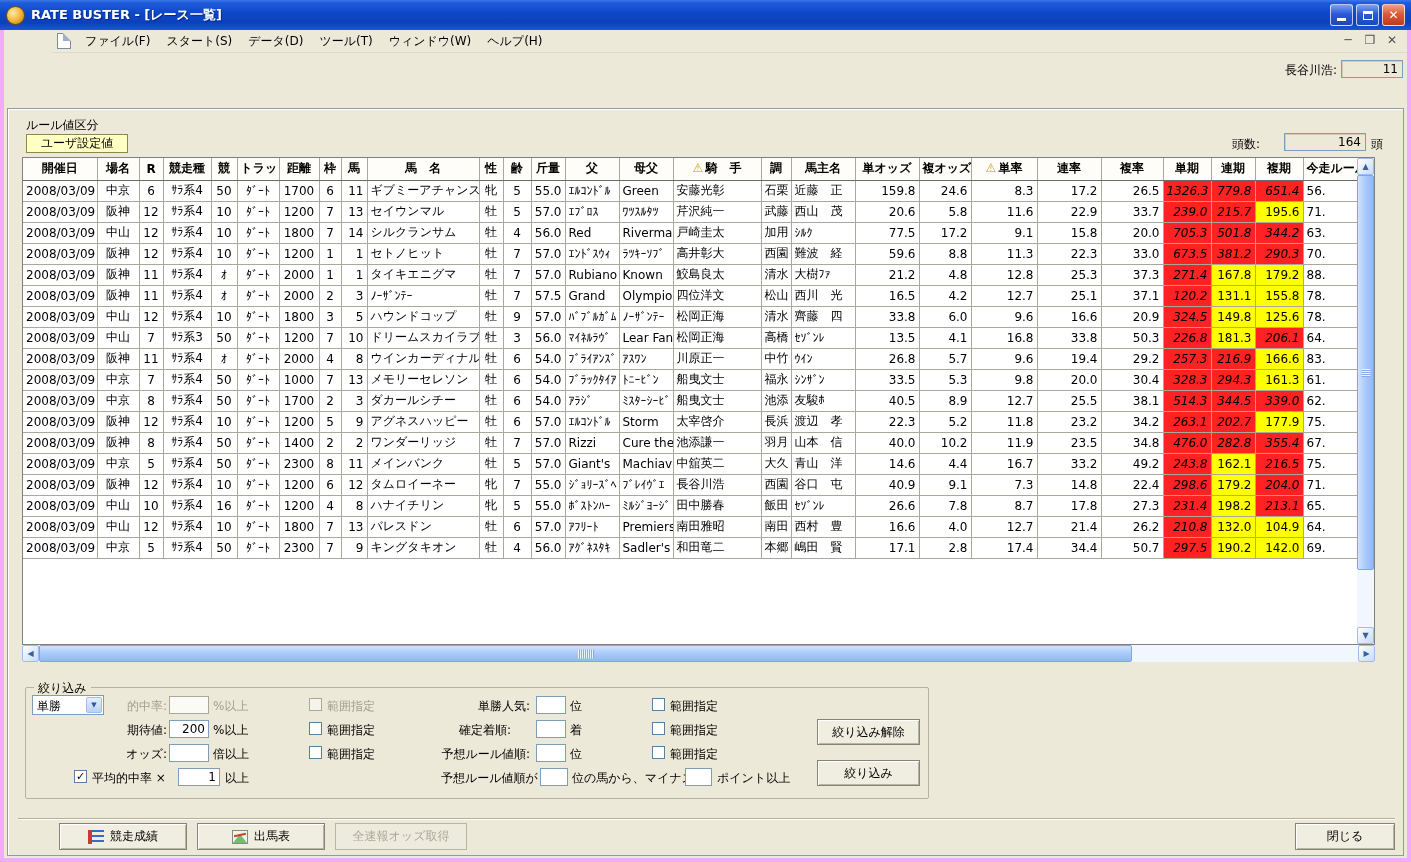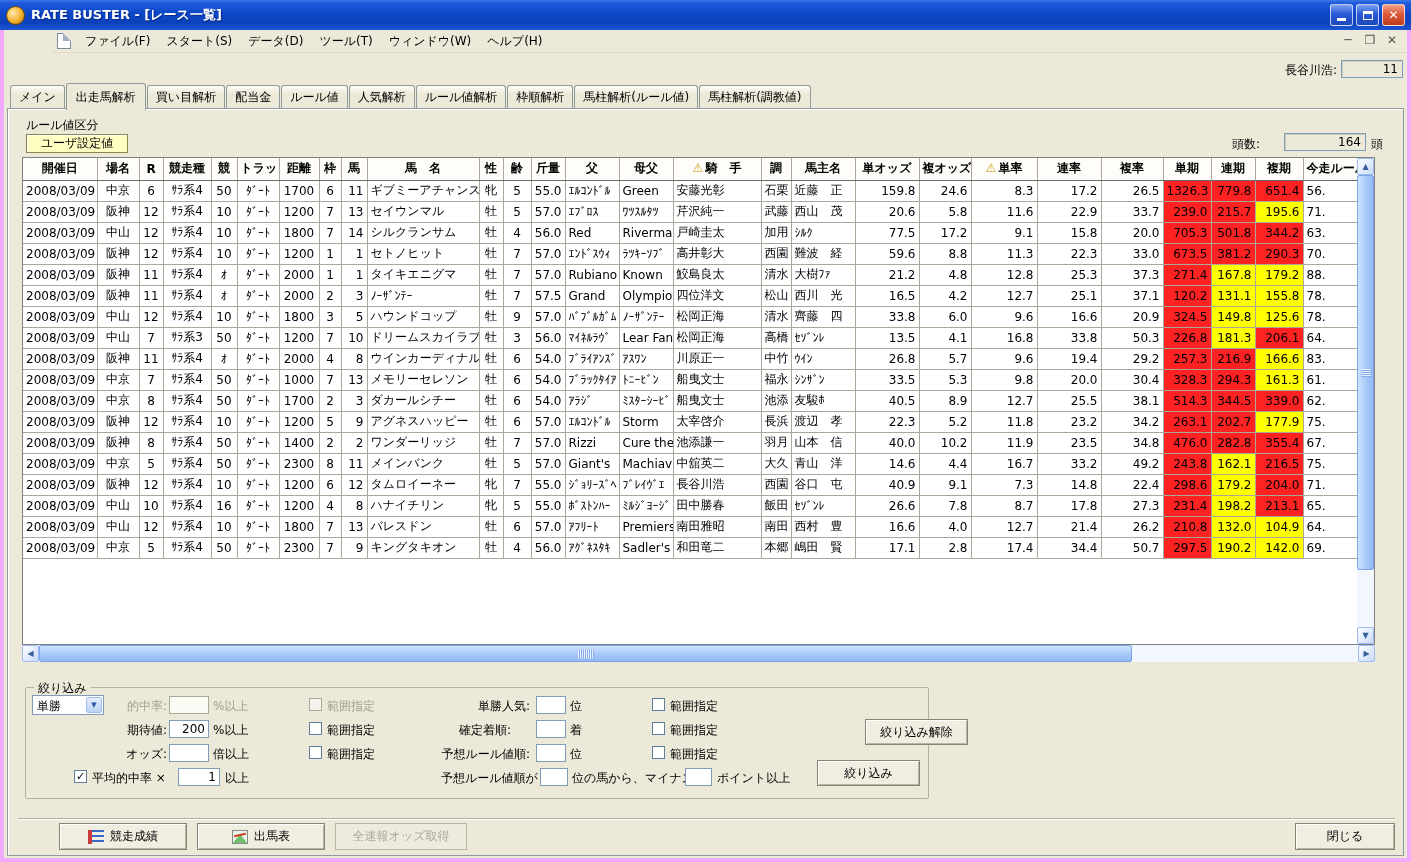--- a/index.html
+++ b/index.html
@@ -51,21 +51,21 @@
 
   
   .grid-wrap { position:absolute; left:14px; top:48px; width:1353px; height:488px; background:#fff;
     border:1px solid #808080; overflow:hidden; }
   #grid { border-collapse:collapse; table-layout:fixed; width:1334px; font-size:12px; }
   #grid th, #grid td { border-right:1px solid #ACA899; border-bottom:1px solid #ACA899;
     padding:0 3px; height:21px; overflow:hidden; white-space:nowrap; }
   #grid th { font-weight:bold; text-align:center; background:#FEFDF9; border-bottom:1px solid #6A6A6A; height:22px; }
   #grid td { background:#fff; }
   .ac { text-align:center; } .ar { text-align:right; } .al { text-align:left; }
-  td.hlR { background:#FF2222 !important; }
+  td.hlR { background:#FF2222 !important;font-style:italic; }
   td.hlY { background:#FFFF00 !important; }
   .warn-icon { color:#C89800; font-size:12px; margin-right:2px; }
 
   
   .vscroll { position:absolute; right:0; top:0; width:17px; height:486px; background:#F2F6FE; }
   .hscroll { position:absolute; left:14px; top:536px; width:1353px; height:17px; background:#F2F6FE; }
   .sb-btn { position:absolute; width:17px; height:17px; background:linear-gradient(135deg,#FDFEFF,#C9DAF8);
     border:1px solid #9EBCF0; border-radius:2px; color:#39609E; font-size:8px; line-height:15px; text-align:center; }
   .sb-thumb { position:absolute; background:linear-gradient(90deg,#CFE3FE,#AACAF8 50%,#92B7F3);
     border:1px solid #7DA5E8; border-radius:2px; }
@@ -138,32 +138,20 @@
       <span class="mdi-ctrls">
         <span class="mdi-btn">─</span>
         <span class="mdi-btn">❐</span>
         <span class="mdi-btn">✕</span>
       </span>
     </div>
 
     <span class="rc-label" style="left:1281px; top:32px;">長谷川浩:</span>
     <span class="sunken" style="left:1337px; top:30px; width:62px; height:18px;">11</span>
 
-    <div class="tabstrip">
-      <span class="tab">メイン</span>
-      <span class="tab active">出走馬解析</span>
-      <span class="tab">買い目解析</span>
-      <span class="tab">配当金</span>
-      <span class="tab">ルール値</span>
-      <span class="tab">人気解析</span>
-      <span class="tab">ルール値解析</span>
-      <span class="tab">枠順解析</span>
-      <span class="tab">馬柱解析(ルール値)</span>
-      <span class="tab">馬柱解析(調教値)</span>
-    </div>
 
     <div class="tabpanel">
 
       <span class="rule-label">ルール値区分</span>
       <span class="user-btn">ユーザ設定値</span>
 
       <span class="rc-label" style="left:1224px; top:27px;">頭数:</span>
       <span class="sunken" style="left:1276px; top:24px; width:82px; height:18px;">164</span>
       <span class="rc-label" style="left:1363px; top:27px;">頭</span>
 
@@ -815,21 +803,21 @@
         <span class="flabel" style="left:544px; top:58px;">位</span>
         <span class="cb" style="left:626px; top:58px;"></span>
         <span class="flabel" style="left:644px; top:58px;">範囲指定</span>
 
         <span class="flabel" style="left:415px; top:82px; width:96px; text-align:right;">予想ルール値順が</span>
         <span class="textbox" style="left:514px; top:80px; width:28px;"></span>
         <span class="flabel" style="left:546px; top:82px;">位の馬から、マイナス</span>
         <span class="textbox" style="left:659px; top:80px; width:27px;"></span>
         <span class="flabel" style="left:691px; top:82px;">ポイント以上</span>
 
-        <span class="btn" style="left:791px; top:31px; width:103px; height:26px;margin-left:48px;">絞り込み解除</span>
+        <span class="btn" style="left:791px; top:31px; width:103px; height:26px;">絞り込み解除</span>
         <span class="btn" style="left:791px; top:72px; width:103px; height:26px;">絞り込み</span>
       </div>
 
       <div class="divider"></div>
 
       <span class="btn" style="left:51px; top:714px; width:128px; height:27px;">
         <span class="ico-list"></span>
         <span>競走成績</span>
       </span>
       <span class="btn" style="left:189px; top:714px; width:128px; height:27px;">

